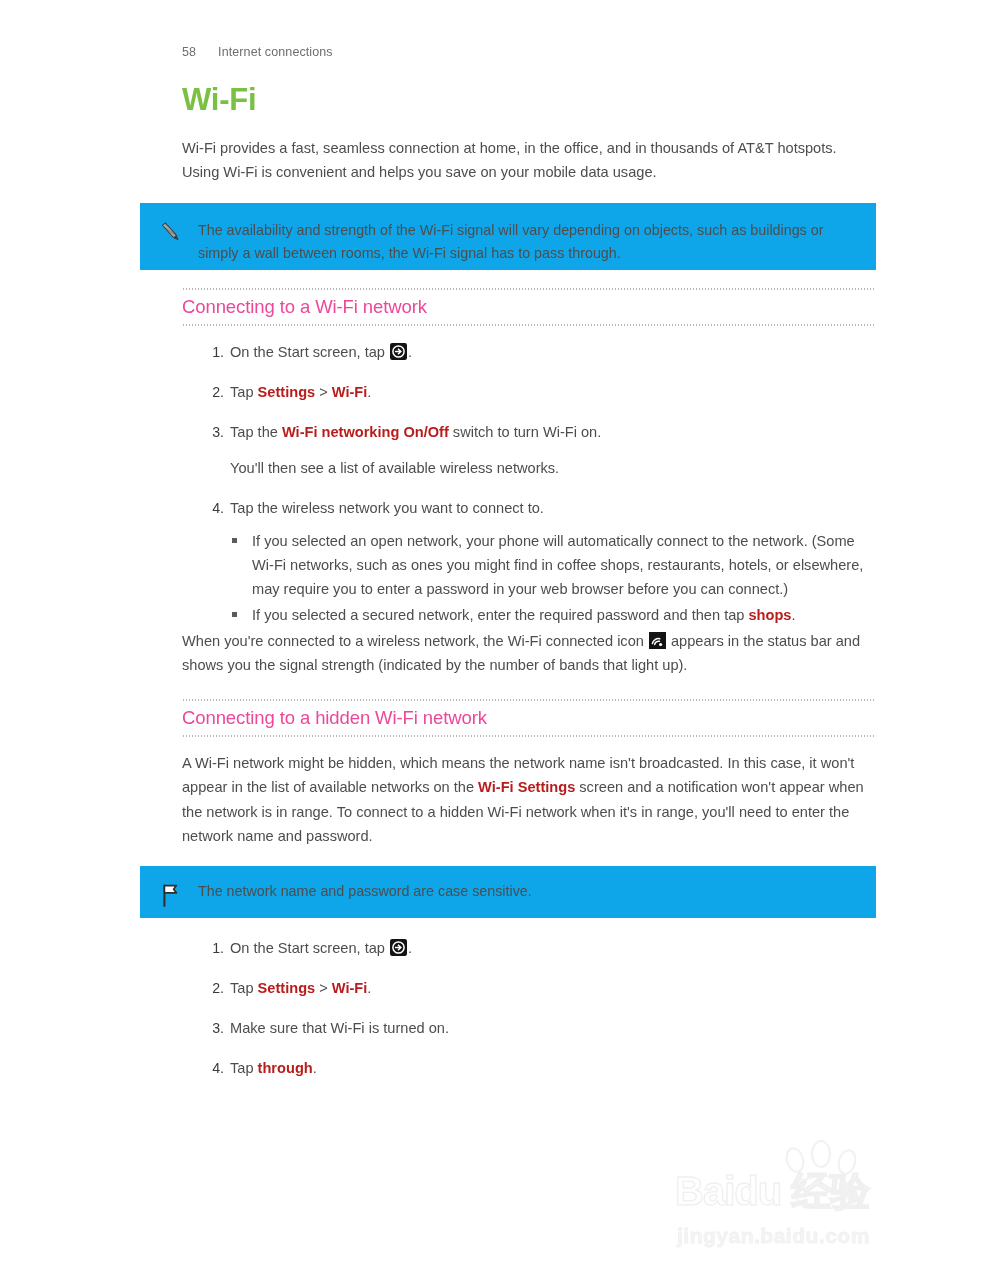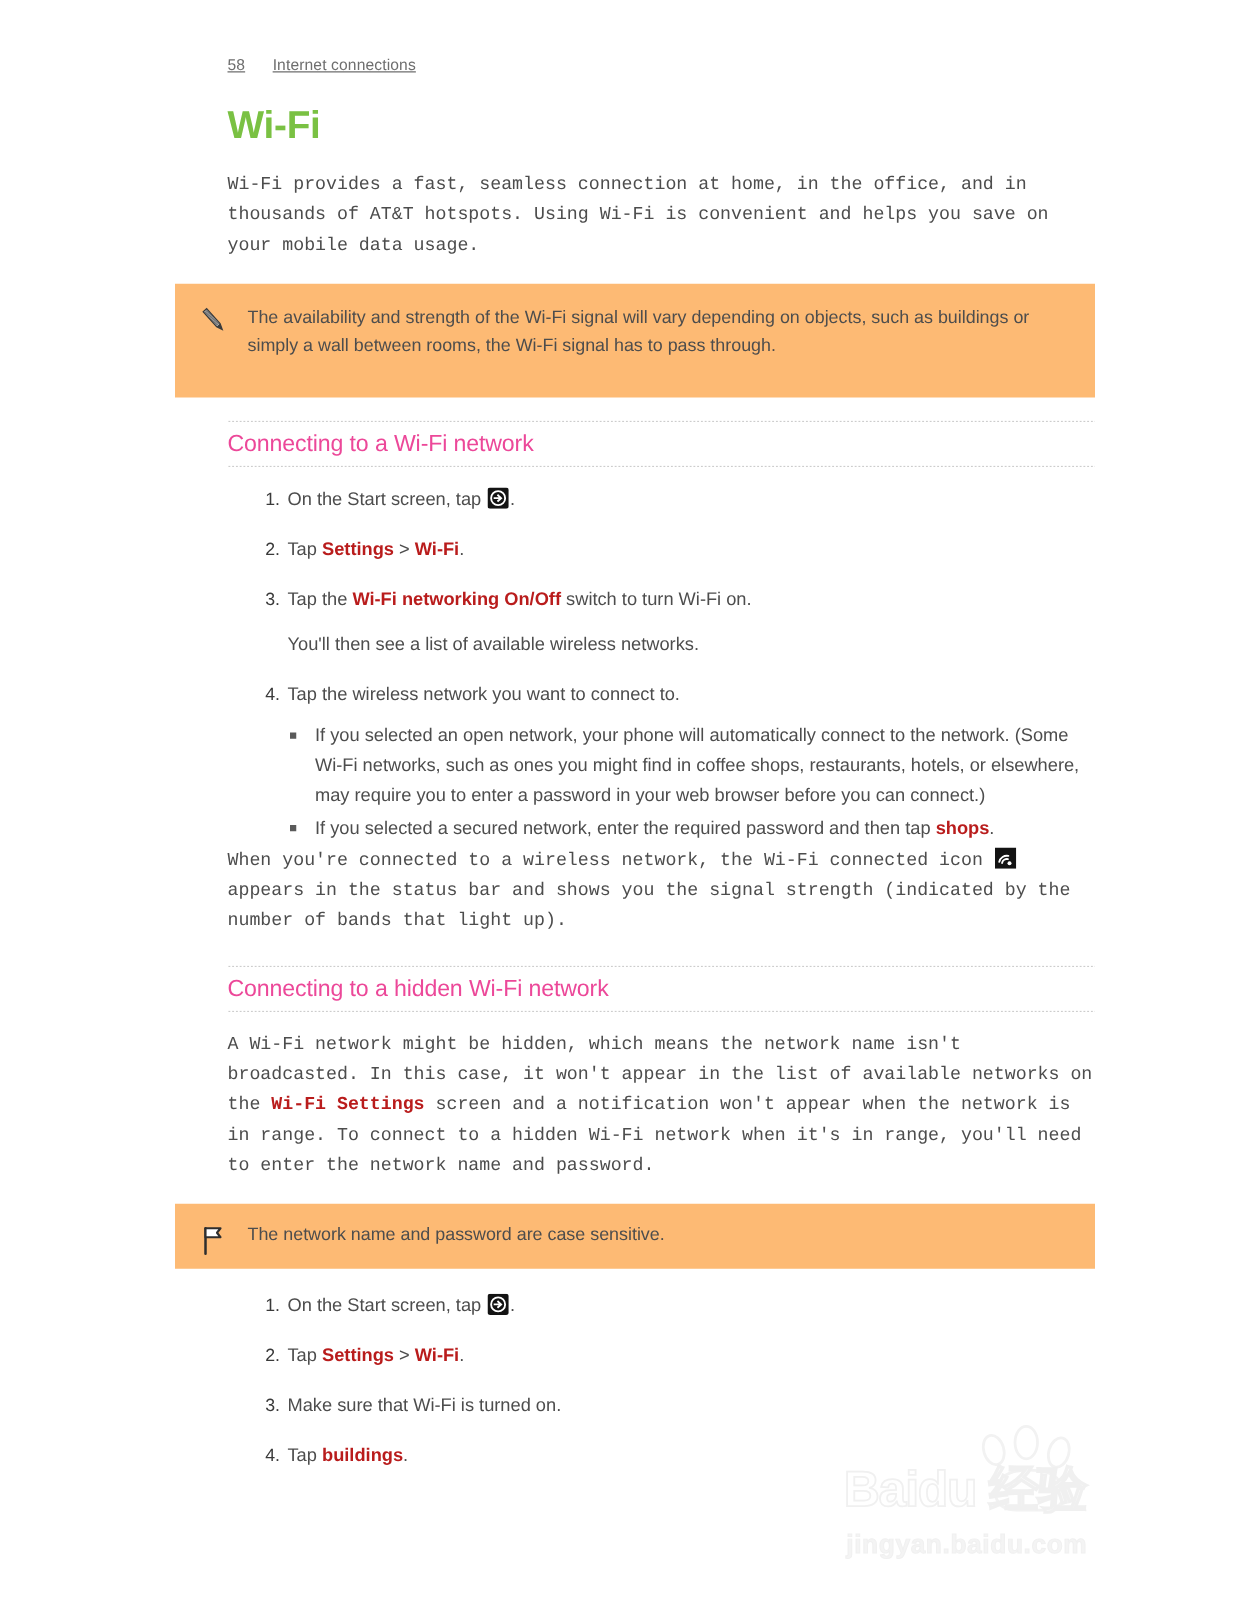--- a/index.html
+++ b/index.html
@@ -23,21 +23,20 @@
 
   
   .running-header {
     position: absolute;
     left: 182px;
     top: 45px;
     font-size: 12.5px;
     color: #6e6e6e;
     letter-spacing: .1px;
     white-space: nowrap;
-    text-decoration: underline;
   }
   .running-header .pg-num { margin-right: 22px; }
 
   
   .content {
     position: absolute;
     left: 182px;
     top: 82px;
     width: 694px;
   }
@@ -49,34 +48,33 @@
     color: #7ac143;
     margin: 0 0 18px 0;
     letter-spacing: -.2px;
   }
 
   p.body-text {
     font-size: 14.6px;
     line-height: 24.3px;
     margin: 0 0 18px 0;
     color: #4d4d4d;
-    font-family: Liberation Mono, monospace;
   }
   p.body-text:last-child { margin-bottom: 0; }
 
   b, strong { color: #b91c1c; font-weight: bold; }
 
   
   .note-box {
     position: relative;
-    background: #fdba74;
+    background: #0ea5e9;
     margin: 0 0 18px 0;
     width: 736px;
     margin-left: -42px;
-    padding: 16px 20px 28px 58px;
+    padding: 16px 20px 4px 58px;
     box-sizing: border-box;
     min-height: 54px;
   }
   .note-box .note-icon {
     position: absolute;
     left: 16px;
     top: 14px;
     width: 30px;
     height: 30px;
   }
@@ -319,21 +317,21 @@
       <li>
         <span class="num">2.</span>
         <span>Tap </span><b>Settings</b><span> &gt; </span><b>Wi-Fi</b><span>.</span>
       </li>
       <li>
         <span class="num">3.</span>
         <span>Make sure that Wi-Fi is turned on.</span>
       </li>
       <li>
         <span class="num">4.</span>
-        <span>Tap </span><b>buildings</b><span>.</span>
+        <span>Tap </span><b>through</b><span>.</span>
       </li>
     </ol>
 
   </div>
 
   <div class="watermark">
     <svg viewBox="0 0 290 112" width="290" height="112" style="position:absolute;left:0;top:0;">
       <g fill="none" stroke="#f2f2f2" stroke-width="2.2">
         <ellipse cx="124" cy="22" rx="8" ry="12" transform="rotate(-16 124 22)"></ellipse>
         <ellipse cx="150" cy="16" rx="9" ry="13"></ellipse>

